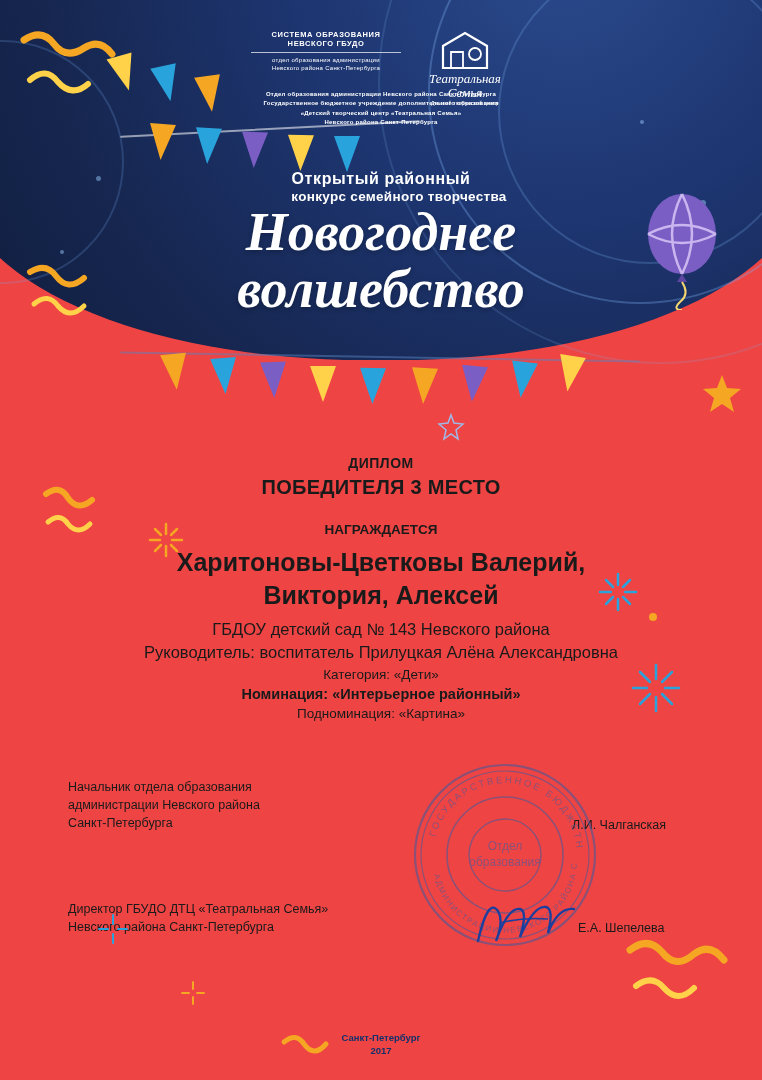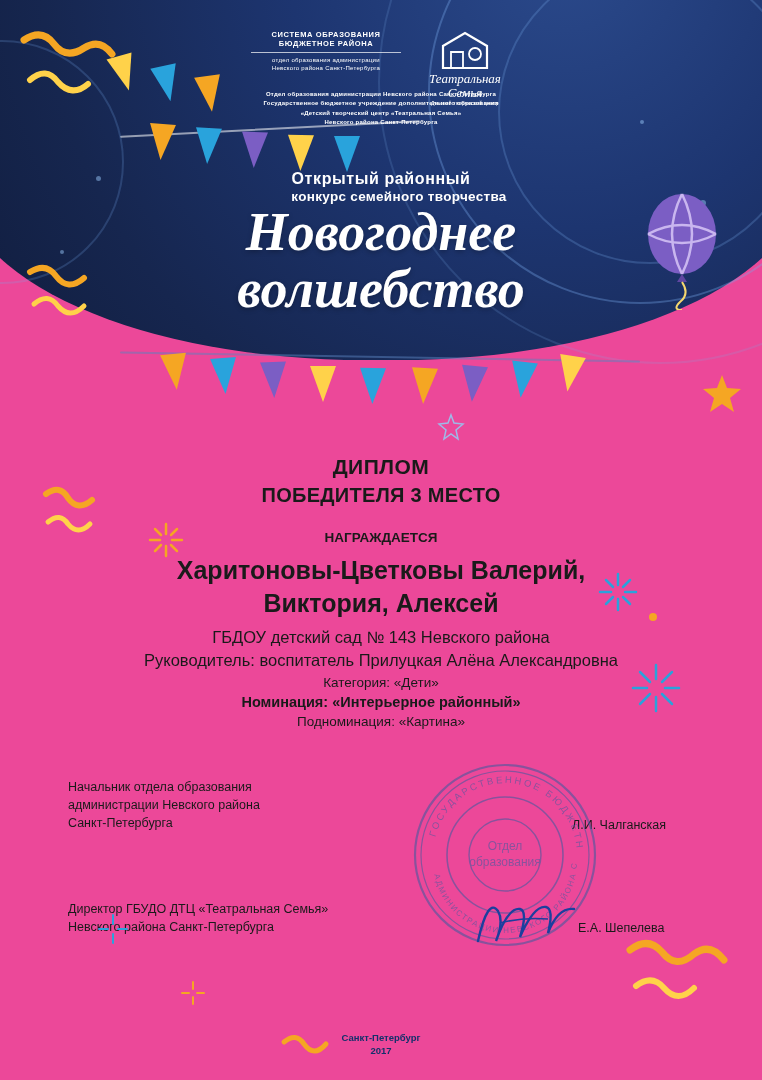--- a/index.html
+++ b/index.html
@@ -13,21 +13,21 @@
     position: relative;
     overflow: hidden;
     font-family: "Liberation Sans", sans-serif;
     color: #1a1a1a;
   }
 
   
   .page {
     position: absolute;
     inset: 0;
-    background: #ec4899;
+    background: #ef4444;
   }
 
   
   .banner {
     position: absolute;
     left: 0;
     top: 0;
     width: 762px;
     height: 380px;
     overflow: hidden;
@@ -183,21 +183,21 @@
 
   
   .body-wrap {
     position: absolute;
     left: 0;
     right: 0;
     top: 455px;
     text-align: center;
   }
   .diploma-title {
-    font-size: 21px;
+    font-size: 14px;
     font-weight: bold;
     letter-spacing: 0.5px;
   }
   .diploma-sub {
     font-size: 20px;
     font-weight: bold;
     letter-spacing: 0.3px;
     margin-top: 5px;
   }
   .awarded-label {
@@ -303,21 +303,21 @@
       <path d="M8 44 Q42 62 76 44" stroke="#c9b6ef" stroke-width="2.5" fill="none"></path>
       <path d="M42 4 Q22 44 42 84" stroke="#c9b6ef" stroke-width="2.5" fill="none"></path>
       <path d="M42 4 Q62 44 42 84" stroke="#c9b6ef" stroke-width="2.5" fill="none"></path>
       <path d="M42 84 l-5 8 h10 z" fill="#5f46a2"></path>
       <path d="M42 92 q8 12 -2 20 q-8 8 2 8" stroke="#f5d76e" stroke-width="2" fill="none"></path>
     </svg>
 
     <div class="header-logos">
       <div class="logo-left">
         <div class="l1">СИСТЕМА ОБРАЗОВАНИЯ</div>
-        <div class="l1">БЮДЖЕТНОЕ РАЙОНА</div>
+        <div class="l1">НЕВСКОГО ГБУДО</div>
         <div class="rule"></div>
         <div class="l2">отдел образования администрации</div>
         <div class="l2">Невского района Санкт-Петербурга</div>
       </div>
       <div class="logo-right">
         <div class="logo-mark">
           <svg width="56" height="40" viewBox="0 0 56 40">
             <path d="M6 38 V16 L28 3 L50 16 V38 Z" fill="none" stroke="#ffffff" stroke-width="2.2"></path>
             <path d="M14 38 V22 h12 v16" fill="none" stroke="#ffffff" stroke-width="1.8"></path>
             <circle cx="38" cy="24" r="6" fill="none" stroke="#ffffff" stroke-width="1.8"></circle>

